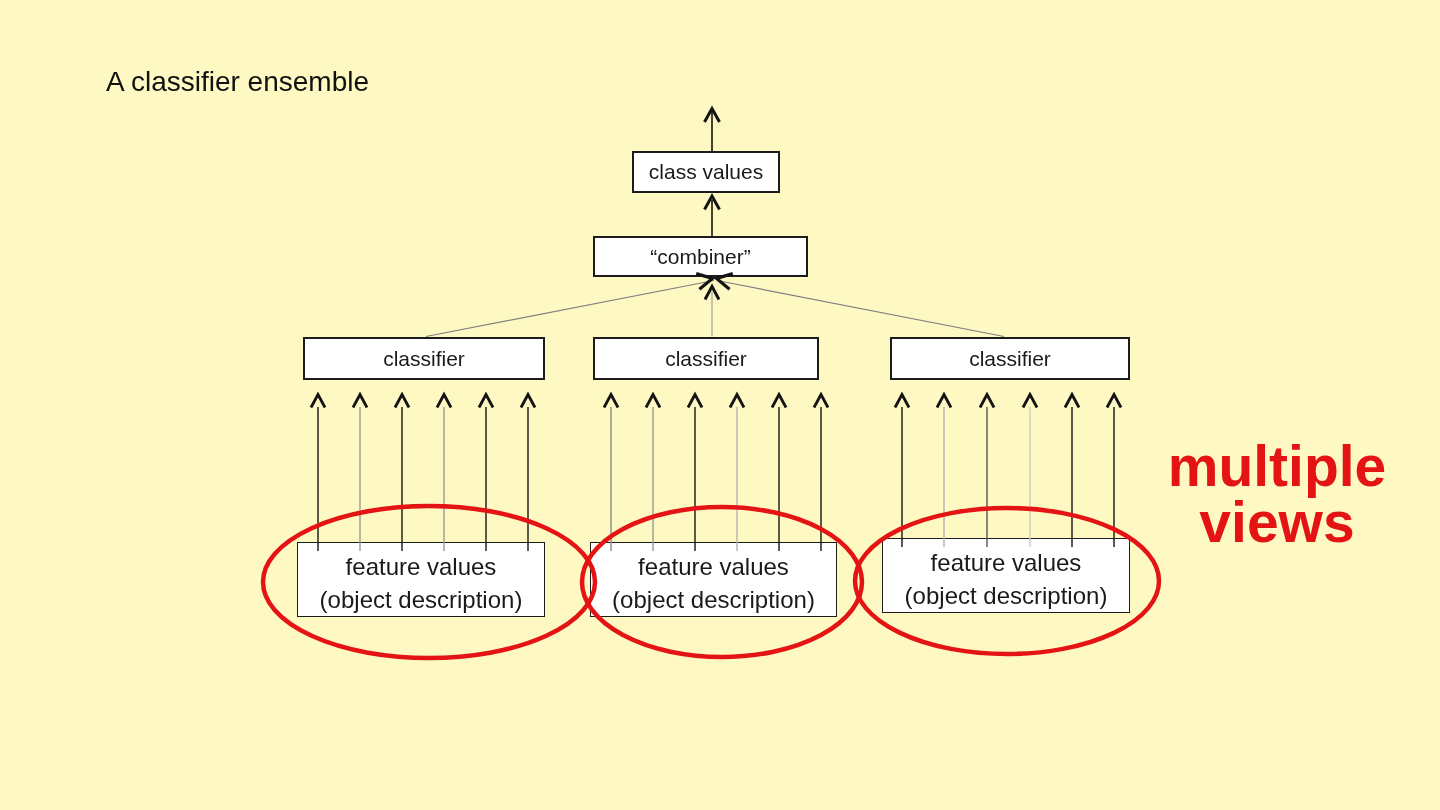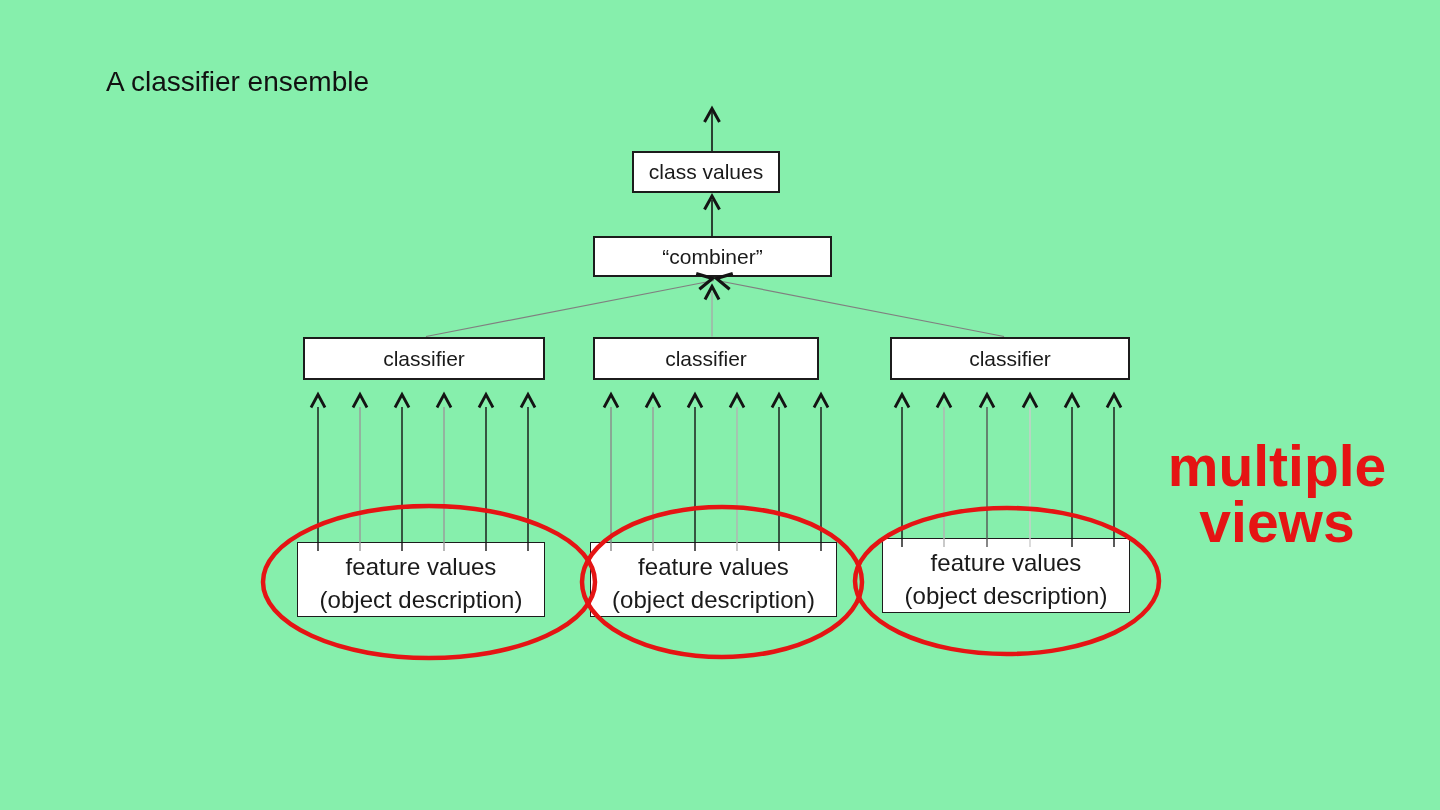--- a/index.html
+++ b/index.html
@@ -1,19 +1,19 @@
 <!DOCTYPE html>
 <html><head>
 <meta charset="utf-8">
 <style>
   html,body{margin:0;padding:0;background:#ffffff;}
   #stage{
     position:relative;
     width:1440px;height:810px;
-    background:#86efac;
+    background:#fef9c3;
     font-family:"Liberation Sans", sans-serif;
     overflow:hidden;
   }
   .abs{position:absolute;}
   #title{
     left:106px;top:66px;
     font-size:28px;color:#111;
     white-space:nowrap;
   }
   .node{
@@ -27,21 +27,21 @@
     z-index:1;
   }
   .node.thin{border-width:1.4px;}
   .fv{
     flex-direction:column;
     line-height:33px;
     font-size:24px;
     justify-content:flex-end;
   }
   #class-label-box{left:632px;top:151px;width:148px;height:42px;}
-  #combiner-box{left:593px;top:236px;width:239px;height:41px;}
+  #combiner-box{left:593px;top:236px;width:215px;height:41px;}
   #classifier-left{left:303px;top:337px;width:242px;height:43px;}
   #classifier-middle{left:593px;top:337px;width:226px;height:43px;}
   #classifier-right{left:890px;top:337px;width:240px;height:43px;}
   #fv-left{left:297px;top:542px;width:248px;height:75px;}
   #fv-middle{left:590px;top:542px;width:247px;height:75px;}
   #fv-right{left:882px;top:538px;width:248px;height:75px;}
   #annotation{
     left:1152px;top:438px;width:250px;
     font-size:57px;font-weight:bold;
     line-height:56px;

